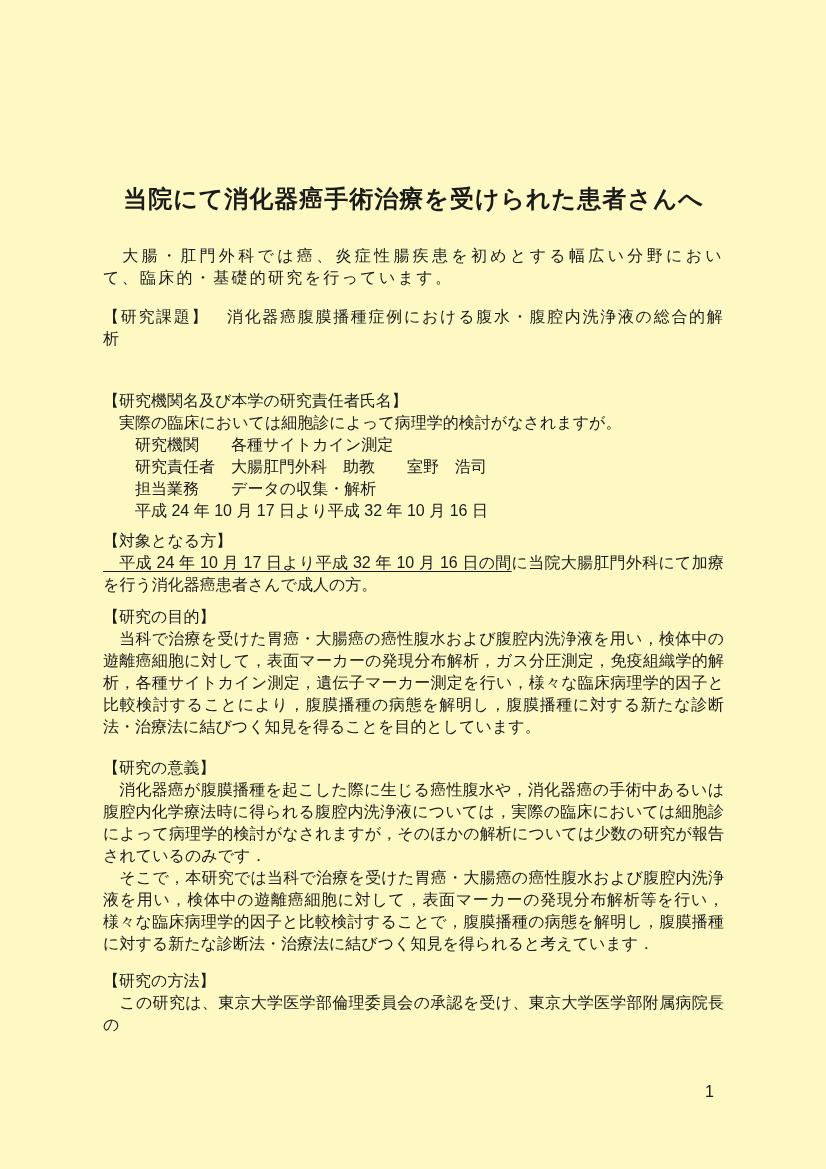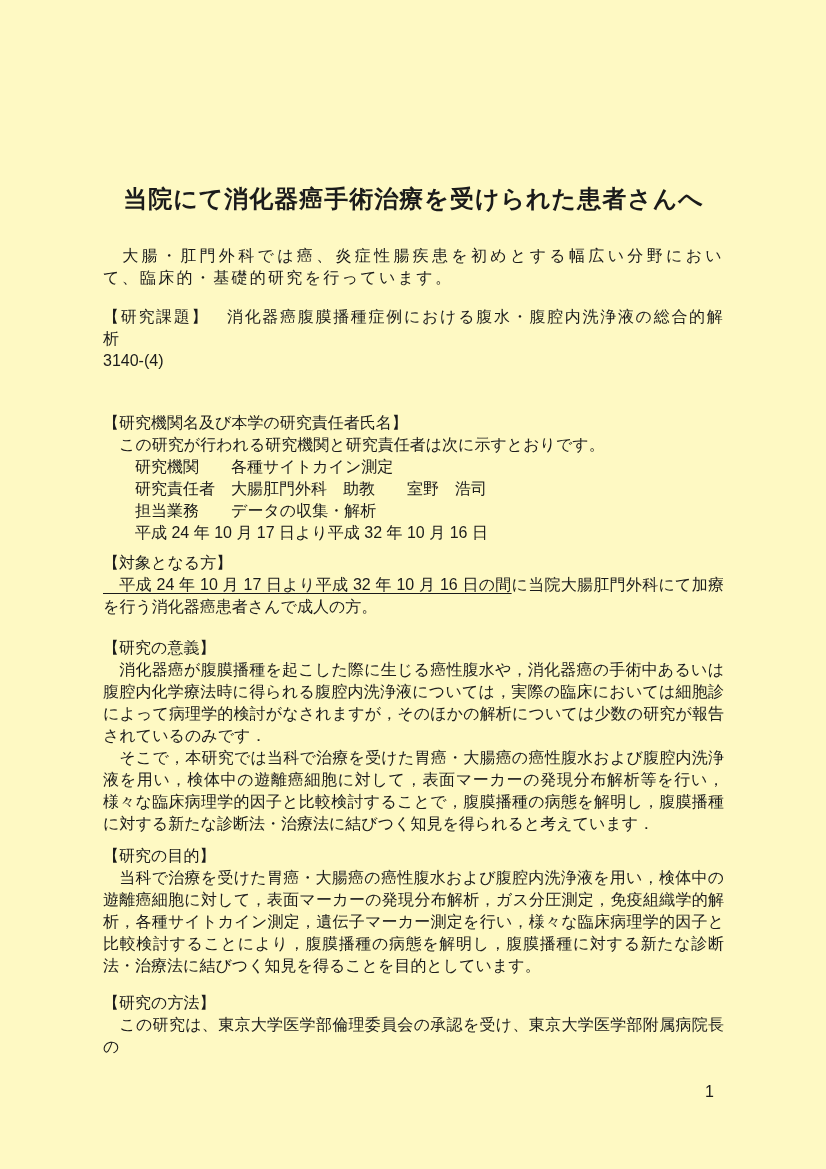--- a/index.html
+++ b/index.html
@@ -71,49 +71,48 @@
 
 <div class="page">
   <div class="doc">
 
     <h1 class="title">当院にて消化器癌手術治療を受けられた患者さんへ</h1>
 
     <p class="intro">　大腸・肛門外科では癌、炎症性腸疾患を初めとする幅広い分野において、臨床的・基礎的研究を行っています。</p>
 
     <div>
       <p class="theme-line">【研究課題】　消化器癌腹膜播種症例における腹水・腹腔内洗浄液の総合的解析</p>
-      <p>3140-(4)</p>
     </div>
 
     <div>
       <p class="s-institution">【研究機関名及び本学の研究責任者氏名】</p>
-      <p>　この研究が行われる研究機関と研究責任者は次に示すとおりです。</p>
+      <p>　実際の臨床においては細胞診によって病理学的検討がなされますが。</p>
       <p>　　研究機関　　各種サイトカイン測定</p>
       <p>　　研究責任者　大腸肛門外科　助教　　室野　浩司</p>
       <p>　　担当業務　　データの収集・解析</p>
     </div>
 
     <div>
       <p>　　平成 24 年 10 月 17 日より平成 32 年 10 月 16 日</p>
     </div>
 
     <div>
       <p class="s-subjects">【対象となる方】</p>
       <p><span class="u">　平成 24 年 10 月 17 日より平成 32 年 10 月 16 日の間</span><span>に当院大腸肛門外科にて加療を行う消化器癌患者さんで成人の方。</span></p>
     </div>
 
     <div>
+      <p class="s-purpose">【研究の目的】</p>
+      <p>　当科で治療を受けた胃癌・大腸癌の癌性腹水および腹腔内洗浄液を用い，検体中の遊離癌細胞に対して，表面マーカーの発現分布解析，ガス分圧測定，免疫組織学的解析，各種サイトカイン測定，遺伝子マーカー測定を行い，様々な臨床病理学的因子と比較検討することにより，腹膜播種の病態を解明し，腹膜播種に対する新たな診断法・治療法に結びつく知見を得ることを目的としています。</p>
+    </div>
+
+    <div>
       <p class="s-significance">【研究の意義】</p>
       <p>　消化器癌が腹膜播種を起こした際に生じる癌性腹水や，消化器癌の手術中あるいは腹腔内化学療法時に得られる腹腔内洗浄液については，実際の臨床においては細胞診によって病理学的検討がなされますが，そのほかの解析については少数の研究が報告されているのみです．</p>
       <p>　そこで，本研究では当科で治療を受けた胃癌・大腸癌の癌性腹水および腹腔内洗浄液を用い，検体中の遊離癌細胞に対して，表面マーカーの発現分布解析等を行い，様々な臨床病理学的因子と比較検討することで，腹膜播種の病態を解明し，腹膜播種に対する新たな診断法・治療法に結びつく知見を得られると考えています．</p>
-    </div>
-
-    <div>
-      <p class="s-purpose">【研究の目的】</p>
-      <p>　当科で治療を受けた胃癌・大腸癌の癌性腹水および腹腔内洗浄液を用い，検体中の遊離癌細胞に対して，表面マーカーの発現分布解析，ガス分圧測定，免疫組織学的解析，各種サイトカイン測定，遺伝子マーカー測定を行い，様々な臨床病理学的因子と比較検討することにより，腹膜播種の病態を解明し，腹膜播種に対する新たな診断法・治療法に結びつく知見を得ることを目的としています。</p>
     </div>
 
     <div>
       <p class="s-method">【研究の方法】</p>
       <p>　この研究は、東京大学医学部倫理委員会の承認を受け、東京大学医学部附属病院長の</p>
     </div>
 
   </div>
 
   <div class="page-number">1</div>

